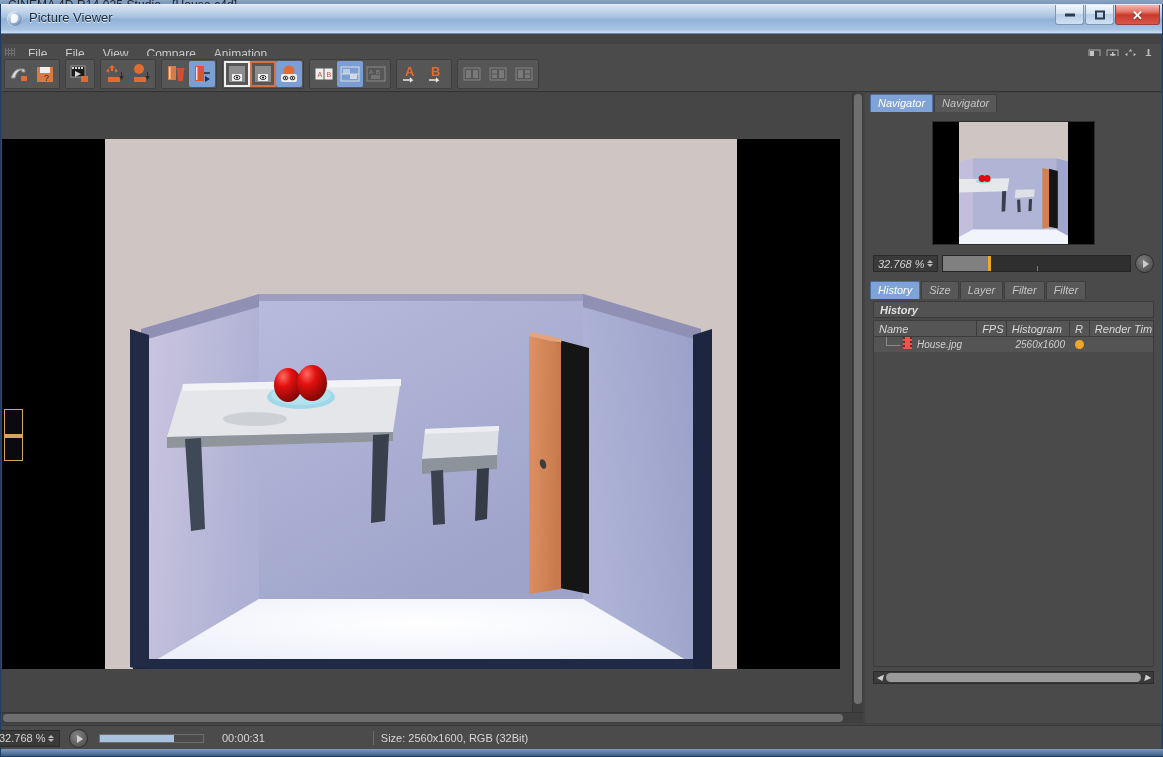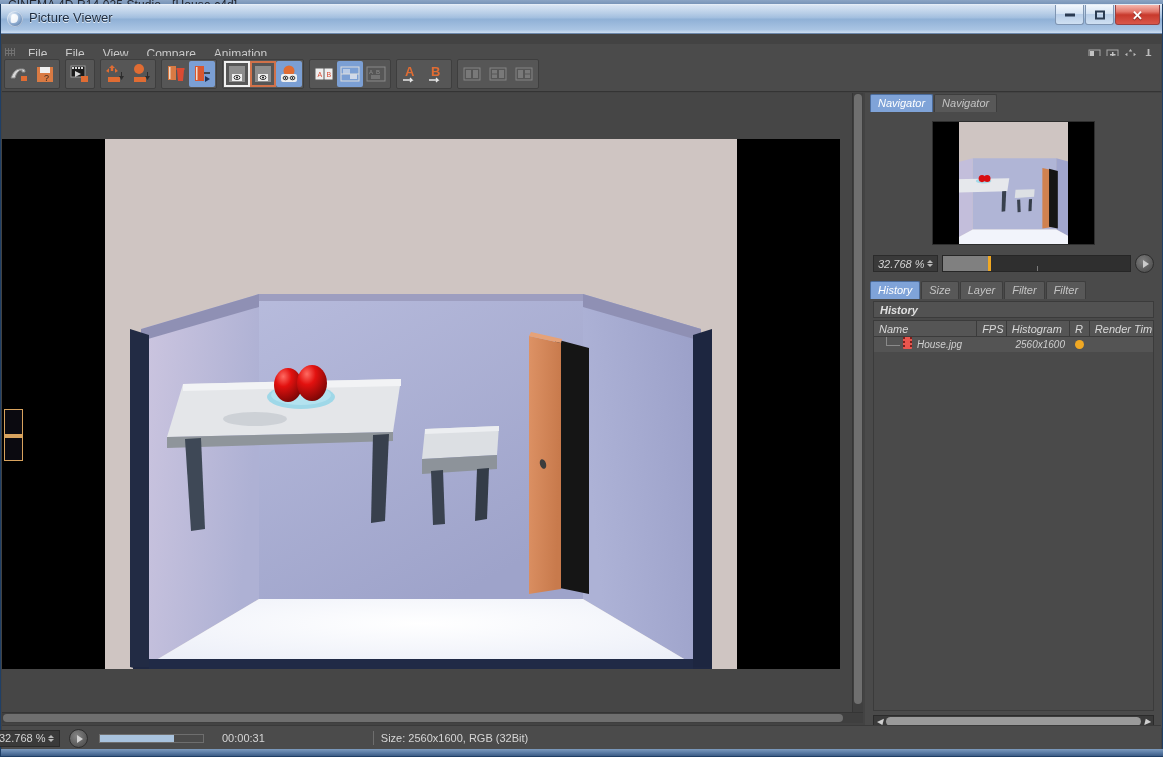--- a/index.html
+++ b/index.html
@@ -210,21 +210,21 @@
   }
 
   .hist-wrap { margin-top:7px; }
   .hist-header {
     margin:2px 8px 0 8px; height:17px; background:#525252; border:1px solid #3b3b3b;
     display:flex; align-items:center; padding-left:6px;
     font-size:11px; color:#e0e0e0; font-weight:bold;
   }
   .table {
     margin:2px 8px 0 8px; border:1px solid #3b3b3b; background:#4a4a4a;
-    height:391px; position:relative; overflow:hidden;
+    height:347px; position:relative; overflow:hidden;
   }
   .thead { display:flex; height:16px; background:#555555; border-bottom:1px solid #3b3b3b; }
   .th {
     font-size:11px; color:#d8d8d8; padding:1px 5px; line-height:14px;
     border-right:1px solid #3b3b3b; white-space:nowrap; overflow:hidden;
   }
   .tr { display:flex; height:15px; align-items:center; background:#545454; }
   .td { font-size:10px; color:#cfcfcf; padding:0 5px; line-height:15px;
         white-space:nowrap; overflow:hidden; display:flex; align-items:flex-start; }
   .tree-elbow {

